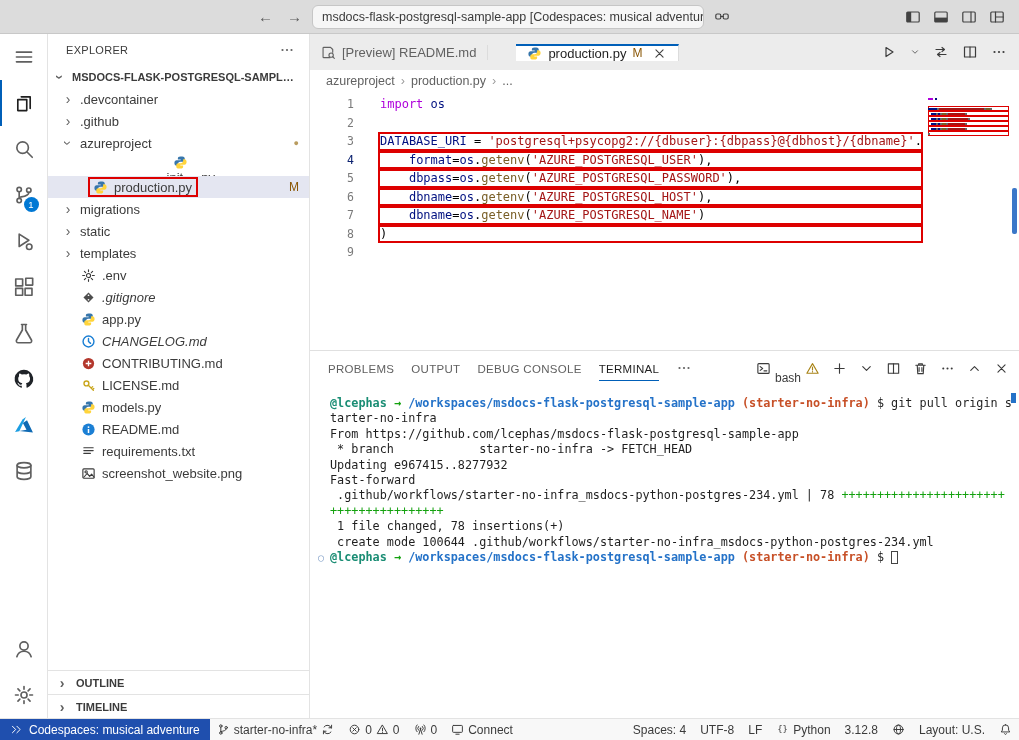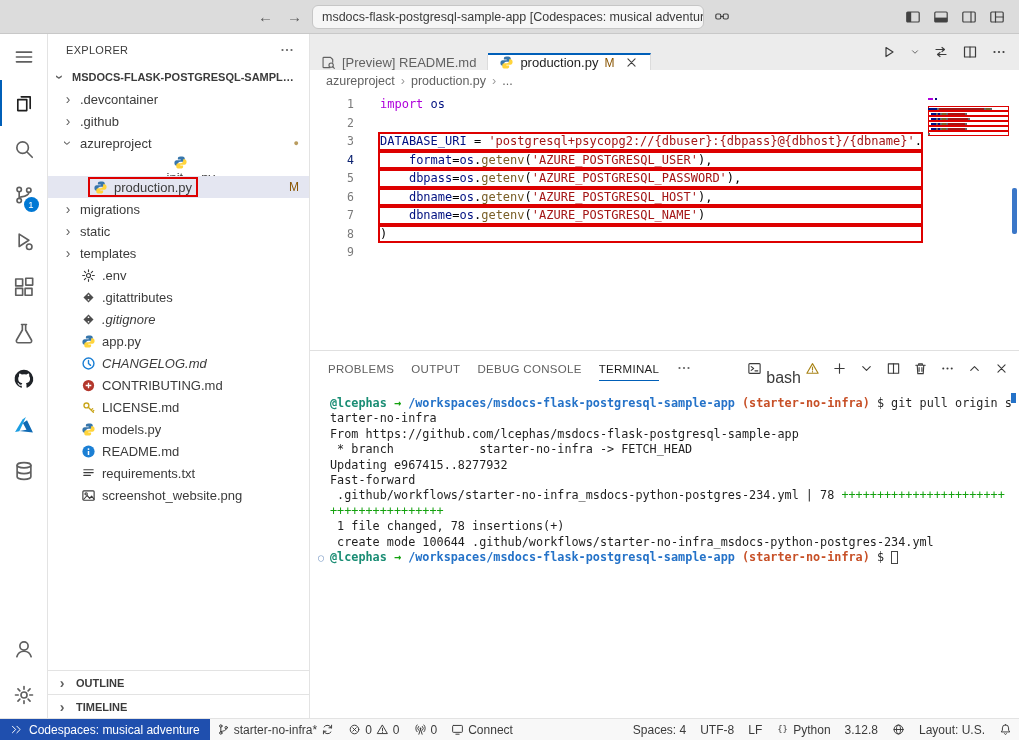--- a/index.html
+++ b/index.html
@@ -57,21 +57,21 @@
 .tright.dot{color:#b99c5f;font-size:9px;}
 .redbox{display:inline-flex;align-items:center;border:2px solid var(--c-highlight-red,#dd0000);
  padding:0 4px 0 2px;}
 .sb-sections{flex:none;}
 .sb-section{height:24px;border-top:1px solid #e3e3e3;display:flex;align-items:center;
  font-size:11px;font-weight:bold;padding:0 6px;gap:2px;}
 
 
 .edcol{flex:1;min-width:0;display:flex;flex-direction:column;background:#fff;}
 .tabsbar{height:36px;flex:none;background:#ececec;display:flex;align-items:stretch;}
-#tabs{display:flex;align-items:flex-end;}
+#tabs{display:flex;align-items:center;gap:28px;}
 .tab{display:flex;align-items:center;padding:0 11px;gap:6px;font-size:13px;color:#616161;
  border-right:1px solid #dcdcdc;background:#ececec;}
 .tab.active{background:#fff;color:#1f1f1f;border-top:2px solid var(--c-accent,#005fb8);}
 .tab .icon svg{width:15px;height:15px;}
 .tab-mod{color:var(--c-modified,#895503);font-size:12px;}
 .tab-close{margin-left:4px;color:#424242;}
 .tab-close svg{width:13px;height:13px;}
 .ed-actions{margin-left:auto;display:flex;align-items:center;gap:13px;padding:0 12px;color:#3b3b3b;}
 .ed-actions .sm svg{width:10px;height:10px;}
 .breadcrumb{height:22px;flex:none;display:flex;align-items:center;gap:6px;padding:0 16px;
@@ -100,21 +100,21 @@
 
 .panel{flex:1;min-height:0;border-top:1px solid #e0e0e0;display:flex;flex-direction:column;}
 .panel-header{height:34px;flex:none;display:flex;align-items:center;padding:0 10px 0 18px;gap:17px;}
 .ptab{font-size:11.5px;letter-spacing:.3px;color:#616161;padding:7px 0 5px;border-bottom:1px solid transparent;}
 .ptab.active{color:#1f1f1f;border-bottom-color:var(--c-accent,#005fb8);}
 #panel-tab-more{color:#616161;}
 .ph-flex{flex:1;}
 #panel-actions{display:flex;align-items:center;gap:12px;color:#3b3b3b;}
 .pa{display:flex;align-items:center;gap:4px;}
 .pa .icon svg{width:15px;height:15px;}
-.pa-label{font-size:16px;margin-top:20px;}
+.pa-label{font-size:12px;margin-top:20px;}
 .warn{color:var(--c-warning,#a88317);}
 .terminal-wrap{flex:1;position:relative;min-height:0;}
 .terminal{position:absolute;inset:0;padding:11px 8px 0 8px;
  font-family:"DejaVu Sans Mono","Liberation Mono",monospace;font-size:11.8px;line-height:15.4px;
  color:#1f1f1f;overflow:hidden;}
 .tl{display:flex;white-space:pre;}
 .tgut{width:12px;flex:none;color:#7f9ec7;font-size:10px;display:flex;align-items:center;}
 .t-user{color:var(--c-terminal-teal,#1a8d74);font-weight:bold;}
 .t-arrow{color:var(--c-terminal-green,#13a10e);font-weight:bold;}
 .t-path{color:var(--c-terminal-blue,#2472c8);font-weight:bold;}
@@ -355,31 +355,20 @@
         <div class="trow" style="padding-left: 12px;">
           <span class="tw"></span>
           <span class="icon fi">
             <svg viewBox="0 0 16 16" fill="none" stroke="currentColor" stroke-width="1.2" stroke-linecap="round" stroke-linejoin="round">
               <circle cx="8" cy="8" r="2.2"></circle>
               <path d="M8 1.8v2M8 12.2v2M1.8 8h2M12.2 8h2M3.6 3.6L5 5M11 11l1.4 1.4M12.4 3.6L11 5M5 11l-1.4 1.4"></path>
             </svg>
           </span>
           <span class="tlabel">.env</span>
         </div>
-        <div class="trow" style="padding-left: 12px;">
-          <span class="tw"></span>
-          <span class="icon fi">
-            <svg viewBox="0 0 16 16">
-              <rect x="4.2" y="4.2" width="7.6" height="7.6" transform="rotate(45 8 8)" fill="#4d4d4d"></rect>
-              <circle cx="8" cy="5.6" r=".9" fill="#fff"></circle>
-              <circle cx="8" cy="10.4" r=".9" fill="#fff"></circle>
-            </svg>
-          </span>
-          <span class="tlabel">.gitattributes</span>
-        </div>
         <div class="trow" style="padding-left: 12px; font-style: italic;">
           <span class="tw"></span>
           <span class="icon fi">
             <svg viewBox="0 0 16 16">
               <rect x="4.2" y="4.2" width="7.6" height="7.6" transform="rotate(45 8 8)" fill="#4d4d4d"></rect>
               <circle cx="8" cy="5.6" r=".9" fill="#fff"></circle>
               <circle cx="8" cy="10.4" r=".9" fill="#fff"></circle>
             </svg>
           </span>
           <span class="tlabel">.gitignore</span>

